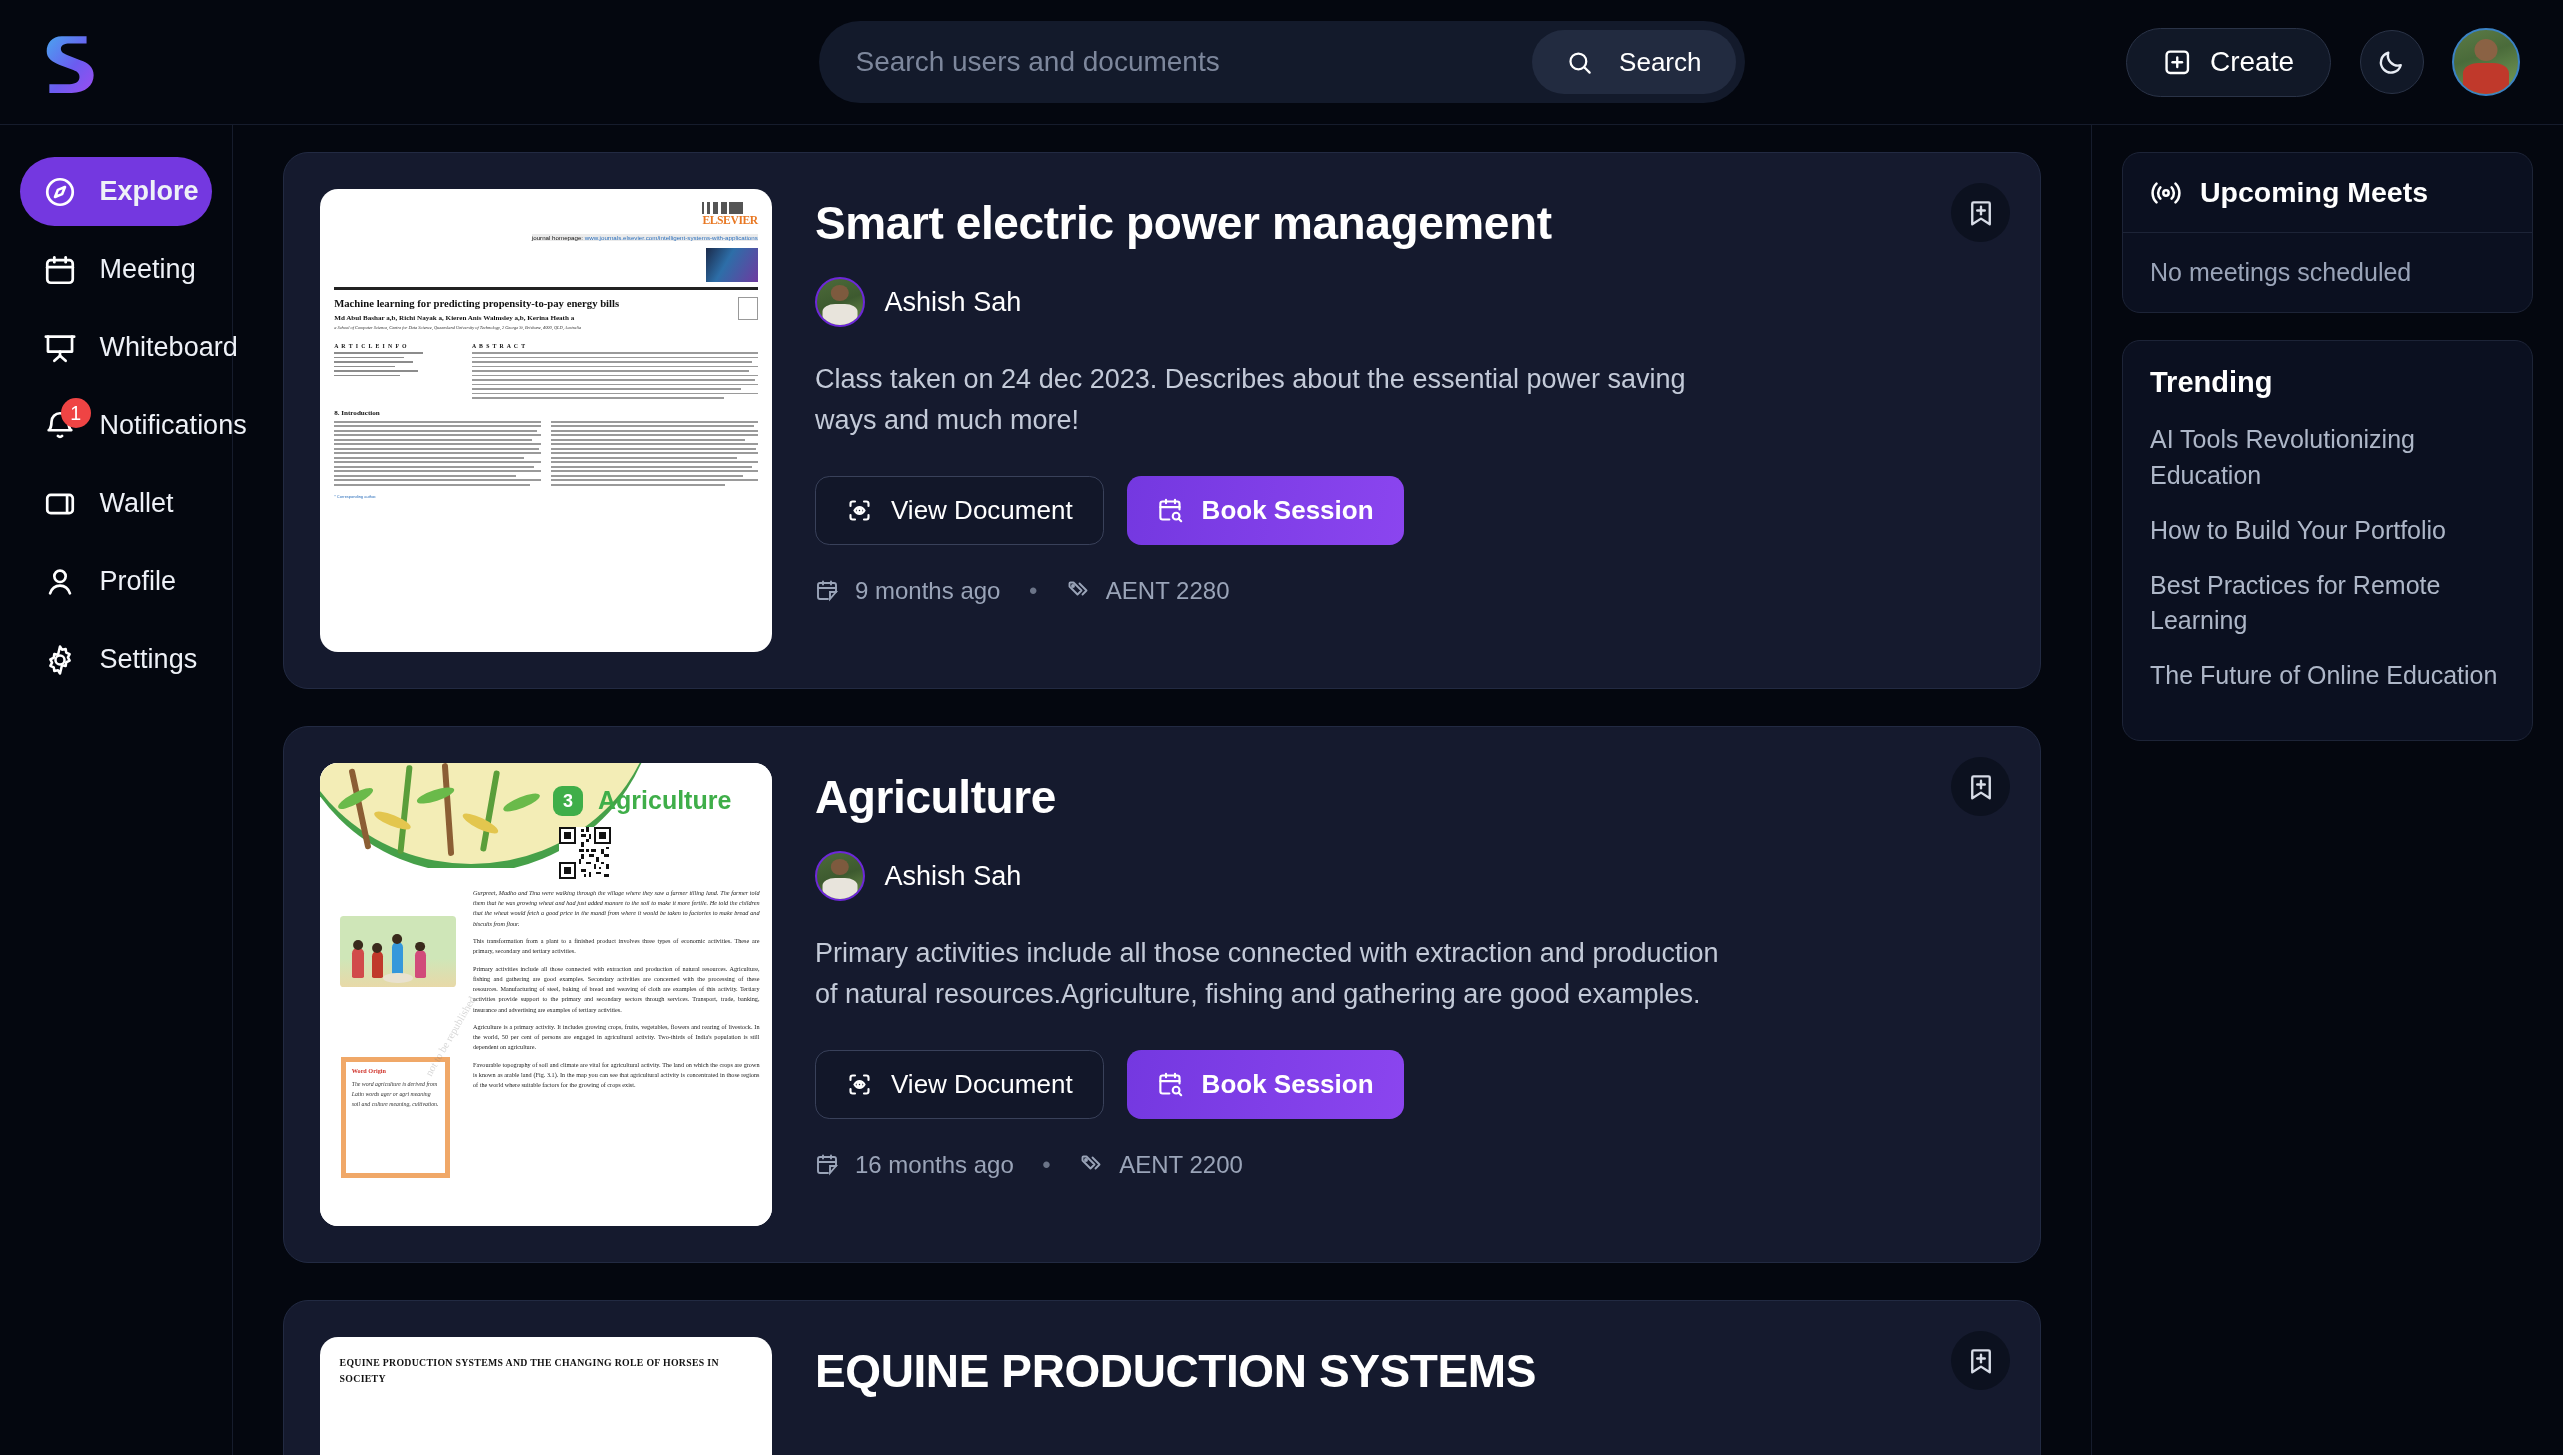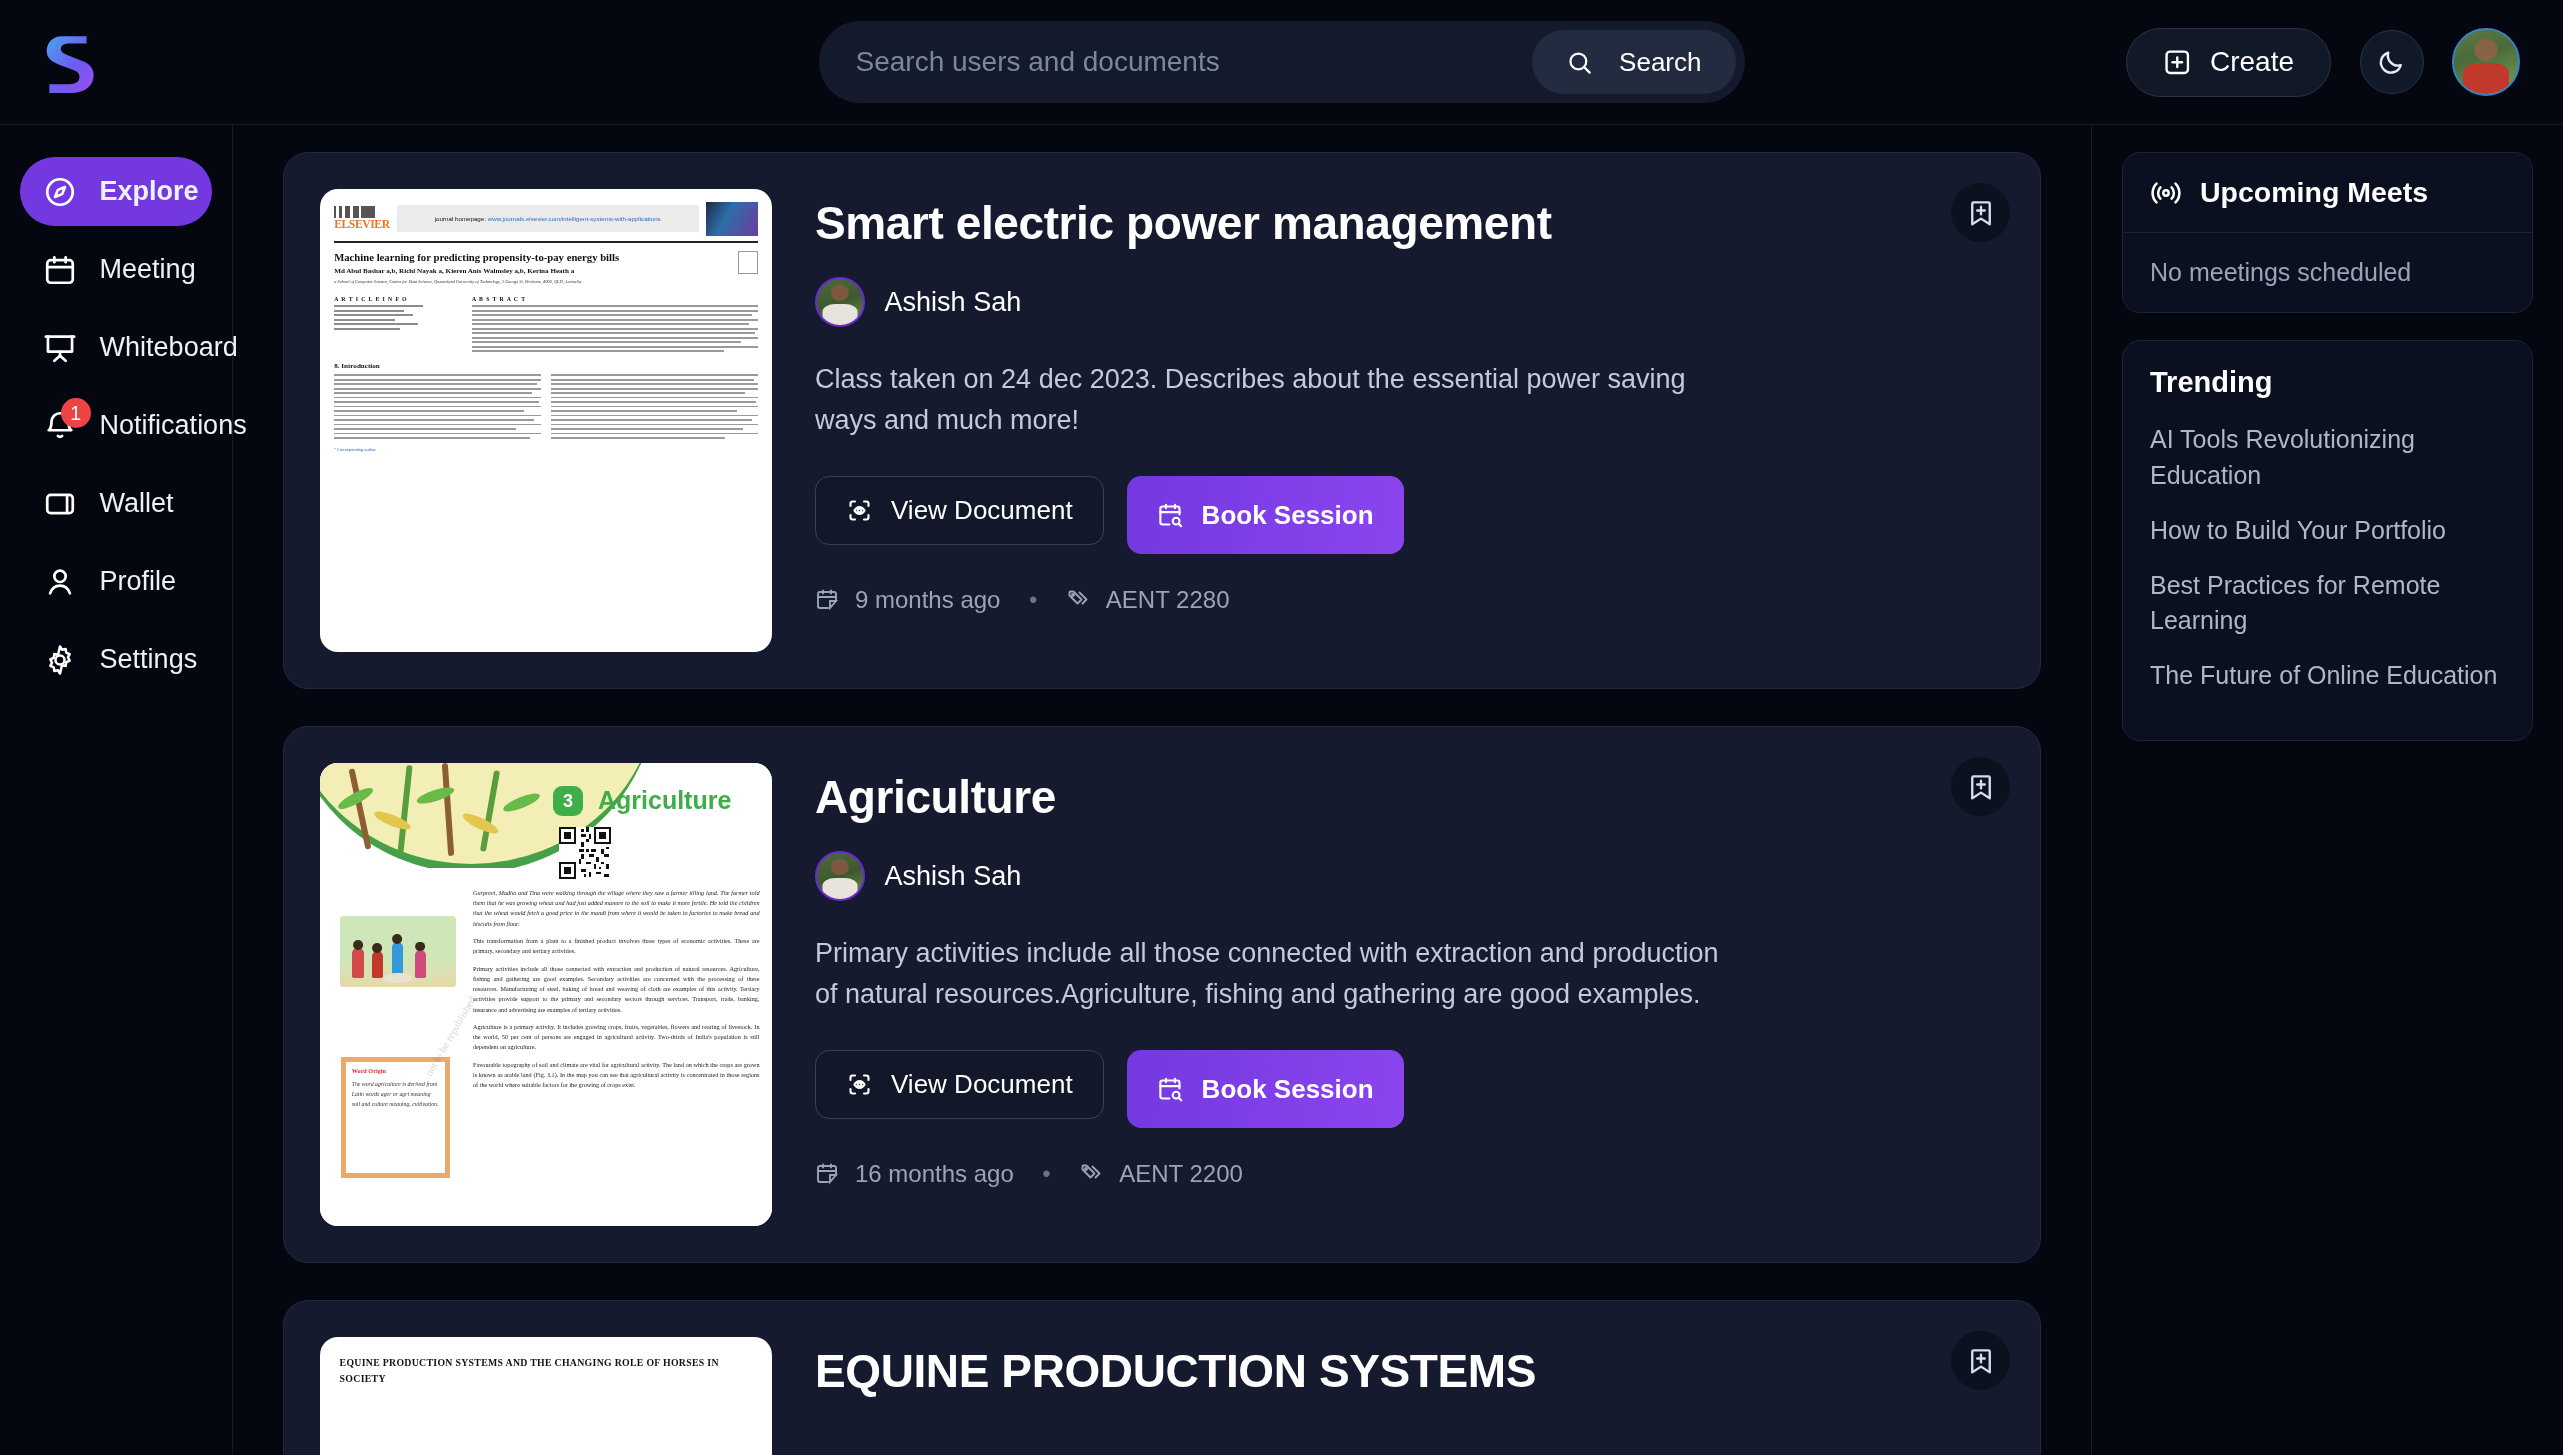--- a/index.html
+++ b/index.html
@@ -134,38 +134,38 @@
     margin-bottom: 36px; max-width: 926px;
   }
   .card-actions { display: flex; gap: 23px; margin-bottom: 32px; }
   .btn-ghost {
     height: 69px; padding: 0 30px; border-radius: 14.2px;
     background: #121729; border: 0.9px solid #39415a; cursor: pointer;
     display: flex; align-items: center; gap: 18px;
     color: #ffffff; font-size: 26px; font-family: "Liberation Sans", sans-serif;
   }
   .btn-primary {
-    height: 78px; padding: 0 30px; border-radius: 14.2px; border: none;
+    height: 69px; padding: 0 30px; border-radius: 14.2px; border: none;
     background: linear-gradient(100deg,#7438e0 0%,#8b45ef 100%); cursor: pointer;
     display: flex; align-items: center; gap: 18px;
     color: #ffffff; font-size: 26px; font-weight: bold;
     font-family: "Liberation Sans", sans-serif;
   }
   .meta-row { display: flex; align-items: center; gap: 16px; color: #9aa4b8; font-size: 24px; }
   .meta-sep { margin: 0 12.5px; color: #6b7488; }
   .bookmark-btn {
     position: absolute; top: 30px; right: 30px;
     width: 59px; height: 59px; border-radius: 50%;
     background: #0c111f; border: none; cursor: pointer;
     display: flex; align-items: center; justify-content: center;
   }
 
   
   .paper1 { width: 100%; height: 100%; background: #fff; padding: 12.5px 14.2px; font-size: 6.2px; color: #111; }
-  .p1-head { display: flex; align-items: center; gap: 7.1px; }
+  .p1-head { display: flex; align-items: flex-end; gap: 7.1px; flex-direction: column; }
   .p1-els { font: bold 11.6px "Liberation Serif", serif; color: #e87722; letter-spacing: -0.4px; }
   .p1-band { flex:1; background:#ebebeb; height: 27px; display:flex; align-items:center; justify-content:center; font-size:6.2px; }
   .p1-link { color:#2a6ebb; }
   .p1-thumbimg { width:52px; height:34px; background:linear-gradient(120deg,#1b2a4a,#2d6ea8 40%,#6f3aa0); }
   .p1-rule { height:2.7px; background:#222; margin:5.3px 0 7.1px; }
   .p1-t { font: bold 10.7px "Liberation Serif", serif; margin-bottom: 4.4px; }
   .p1-a { font: bold 7.1px "Liberation Serif", serif; margin-bottom: 3.6px; }
   .p1-aff { font: italic 4.4px "Liberation Serif", serif; color:#333; line-height:1.5; }
   .p1-cols { display:flex; gap:10.7px; margin-top:10.7px; }
   .p1-col { flex:1; }

